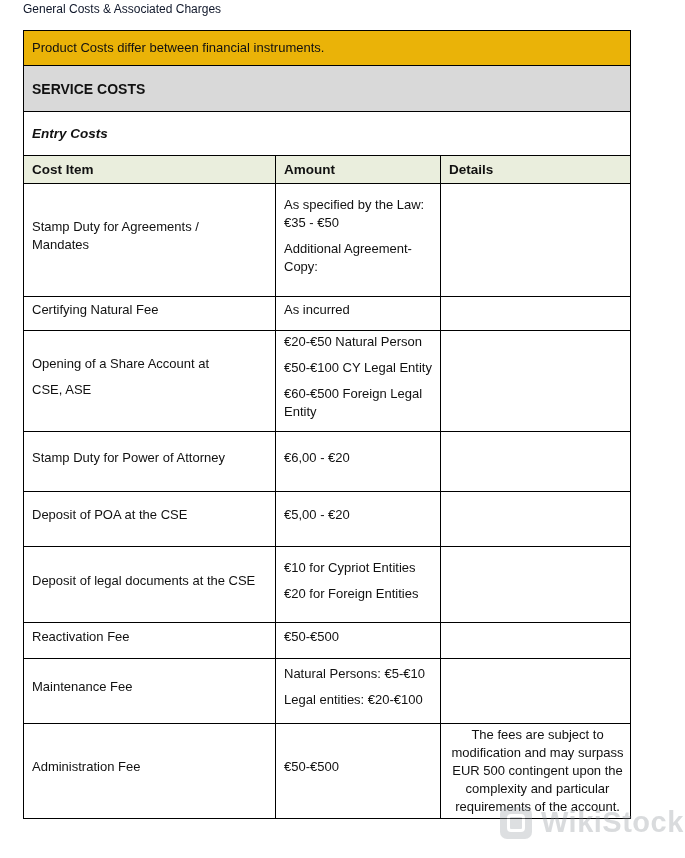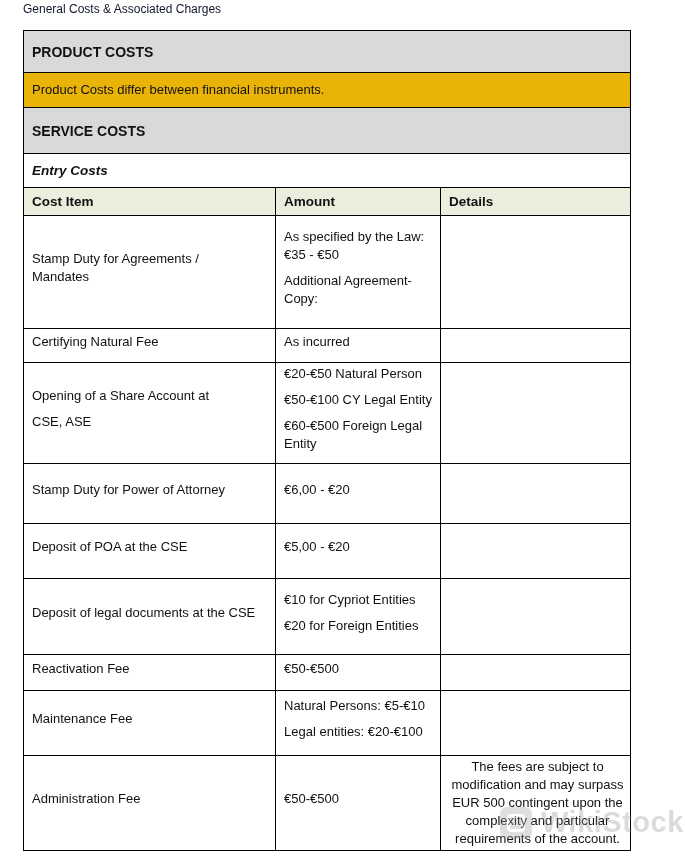--- a/index.html
+++ b/index.html
@@ -20,21 +20,21 @@
   }
   tr.section td{background:#d9d9d9;font-weight:bold;font-size:14px;}
   tr.plain td{background:#eab308;}
   tr.subsection td{font-weight:bold;font-style:italic;font-size:13.5px;}
   tr.colhead td{background:#eaeedd;font-weight:bold;font-size:13.5px;}
   td.cell p{margin:0 0 8px 0;line-height:18px;}
   td.note{text-align:center;vertical-align:top;padding:2px 4px;}
   td.note p{margin:0;line-height:18px;}
   td.vtop{vertical-align:top;padding-top:24px;}
   
-  tr.r1{height:42px}  tr.r2{height:35px}  tr.r3{height:46px}  tr.r4{height:34px}
+  tr.r1{height:42px}  tr.r2{height:35px}  tr.r3{height:46px}  tr.r4{height:44px}
   tr.r5{height:28px}  tr.r6{height:113px} tr.r7{height:34px}  tr.r8{height:100px}
   tr.r9{height:60px}  tr.r10{height:55px} tr.r11{height:76px} tr.r12{height:36px}
   tr.r13{height:65px} tr.r14{height:91px}
   .watermark{
     position:absolute;left:500px;top:806px;display:flex;align-items:center;gap:9px;
     pointer-events:none;z-index:5;opacity:0.33;justify-content:center;
   }
   .wm-icon{
     width:32px;height:32px;border-radius:7px;background:#9aa0a6;display:inline-block;
     position:relative;flex:0 0 auto;
@@ -52,23 +52,20 @@
 
 <div class="doc-title">General Costs &amp; Associated Charges</div>
 
 <table class="costs-table">
   <colgroup>
     <col style="width:252px">
     <col style="width:165px">
     <col style="width:190px">
   </colgroup>
   <tbody>
-    <tr class="r1 section">
-      <td colspan="3">PRODUCT COSTS</td>
-    </tr>
     <tr class="r2 plain">
       <td colspan="3">Product Costs differ between financial instruments.</td>
     </tr>
     <tr class="r3 section">
       <td colspan="3">SERVICE COSTS</td>
     </tr>
     <tr class="r4 subsection">
       <td colspan="3">Entry Costs</td>
     </tr>
     <tr class="r5 colhead">

